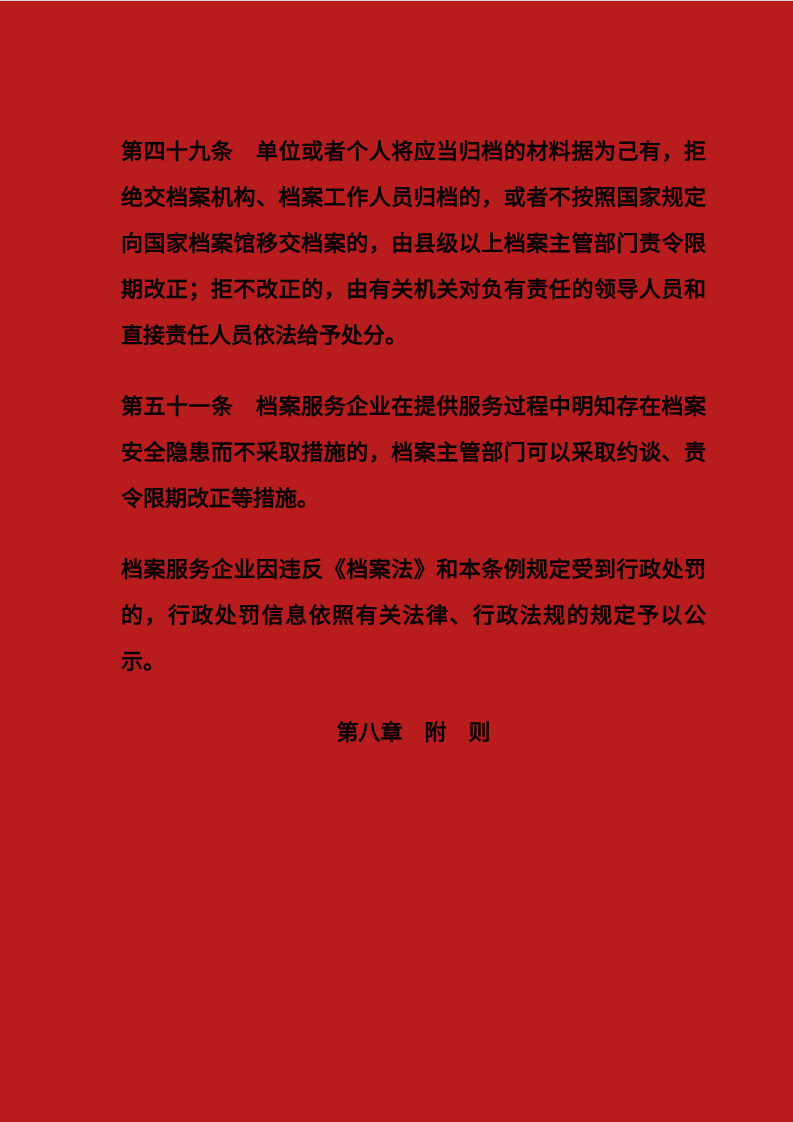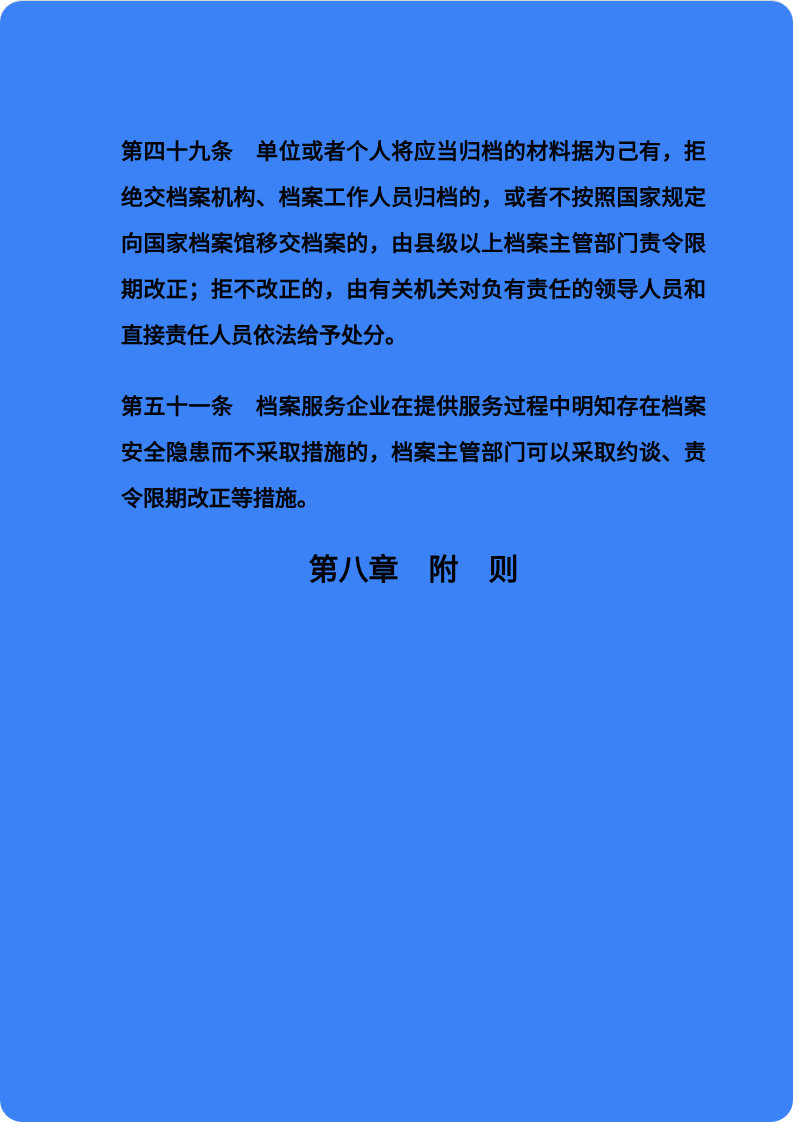--- a/index.html
+++ b/index.html
@@ -4,54 +4,54 @@
 <style>
   html, body {
     margin: 0;
     padding: 0;
     background: #ffffff;
   }
   .page {
     position: relative;
     width: 793px;
     height: 1122px;
-    background: #3b82f6;
+    background: #b91c1c;
     box-sizing: border-box;
     border-top: 1px solid #d9d9d9;
     color: #000000;
     font-family: "Liberation Sans", sans-serif;
     overflow: hidden;
-    border-radius: 22px;
   }
   .content {
     position: absolute;
     left: 121px;
     top: 128px;
     width: 585px;
   }
   .para {
     margin: 0 0 25px 0;
     font-size: 22px;
     line-height: 46px;
     font-weight: 600;
     text-align: justify;
     text-justify: inter-ideograph;
     color: #000000;
   }
   .chapter-heading {
     margin: 0;
-    font-size: 30px;
+    font-size: 22px;
     line-height: 46px;
     font-weight: 700;
     text-align: center;
     color: #000000;
   }
 </style>
 </head>
 <body>
 
 <div class="page">
   <div class="content">
     <p class="para">第四十九条　单位或者个人将应当归档的材料据为己有，拒绝交档案机构、档案工作人员归档的，或者不按照国家规定向国家档案馆移交档案的，由县级以上档案主管部门责令限期改正；拒不改正的，由有关机关对负有责任的领导人员和直接责任人员依法给予处分。</p>
     <p class="para">第五十一条　档案服务企业在提供服务过程中明知存在档案安全隐患而不采取措施的，档案主管部门可以采取约谈、责令限期改正等措施。</p>
+    <p class="para">档案服务企业因违反《档案法》和本条例规定受到行政处罚的，行政处罚信息依照有关法律、行政法规的规定予以公示。</p>
     <h2 class="chapter-heading">第八章　附　则</h2>
   </div>
 </div>
 
 </body></html>

